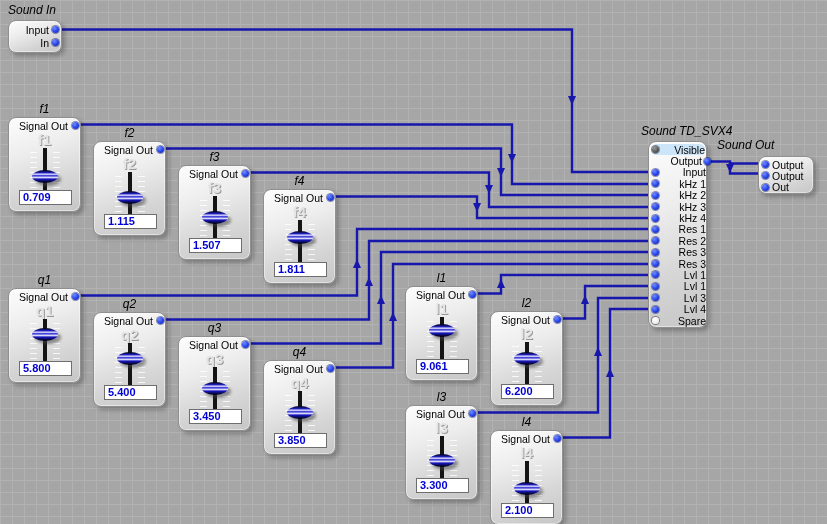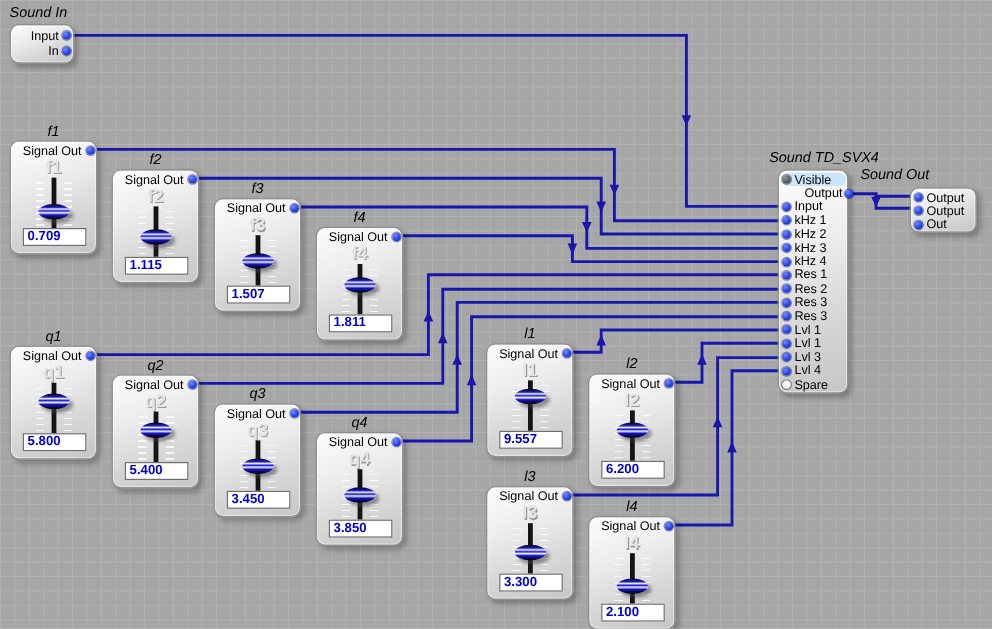--- a/index.html
+++ b/index.html
@@ -61,21 +61,21 @@
   }
   
   .io-row{position:relative;display:flex;align-items:center;font-size:10.5px;color:#000;white-space:nowrap;}
   .sound-in{width:54px;height:33px;padding:2px 0;}
   .sound-in .io-row{height:13px;justify-content:flex-end;padding-right:12px;}
   .sound-in .pc{position:absolute;right:2px;top:3px;}
   .sound-out{width:56px;height:38px;padding:2px 0 2px 3px;}
   .sound-out .io-row{height:11.3px;gap:3px;}
   
   .proc{width:59px;height:187px;padding:2px 0 2px 3px;}
-  .proc .io-row{height:11.4px;gap:3px;font-size:10.5px;}
+  .proc .io-row{height:11.4px;gap:3px;font-size:10.5px;justify-content:space-between;}
   .proc .io-row.right{justify-content:flex-end;padding-right:0;gap:2px;}
   .proc .io-row.right .pc{margin-right:-5px;}
   .proc .io-row.hl{background:#cde5f8;border-radius:7px;margin:0 1px 0 -1px;padding-left:1px;}
 </style>
 </head>
 <body>
 
 <div id="canvas">
 
   <svg class="wires" width="827" height="524" viewBox="0 0 827 524">
@@ -248,21 +248,21 @@
   <div class="module slider-mod" style="left:405px;top:286px">
     <div class="mod-header">
       <span class="hdr-label">Signal Out</span>
       <span class="pc pc-out"></span>
     </div>
     <div class="slider-name">l1</div>
     <div class="tickcol tl"></div>
     <div class="tickcol tr"></div>
     <div class="track"></div>
     <div class="knob" style="top:37px"></div>
-    <div class="value-box">9.557</div>
+    <div class="value-box">9.061</div>
   </div>
 
   <div class="module slider-mod" style="left:490px;top:311px">
     <div class="mod-header">
       <span class="hdr-label">Signal Out</span>
       <span class="pc pc-out"></span>
     </div>
     <div class="slider-name">l2</div>
     <div class="tickcol tl"></div>
     <div class="tickcol tr"></div>

